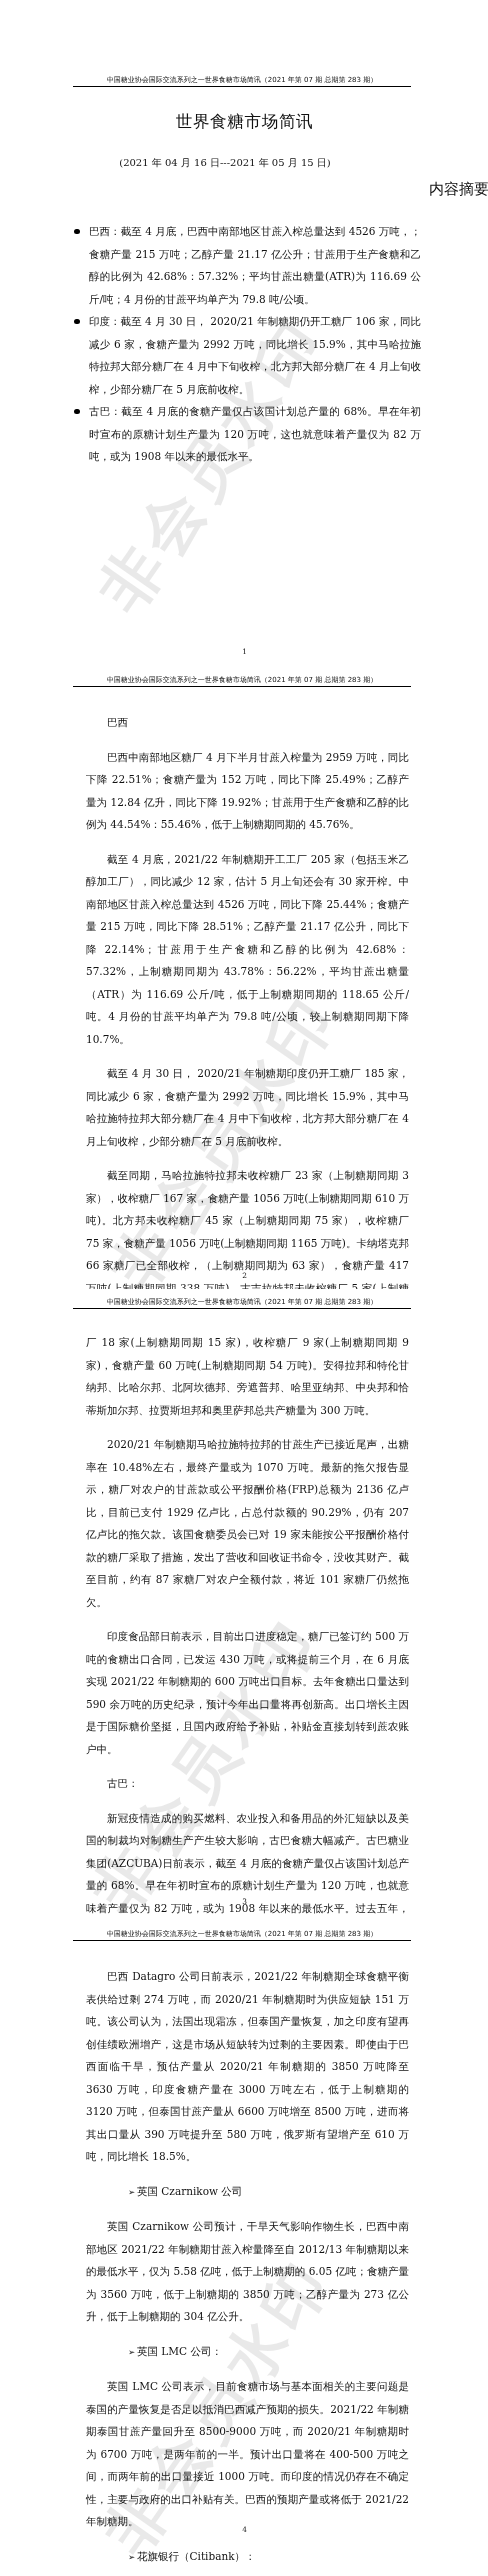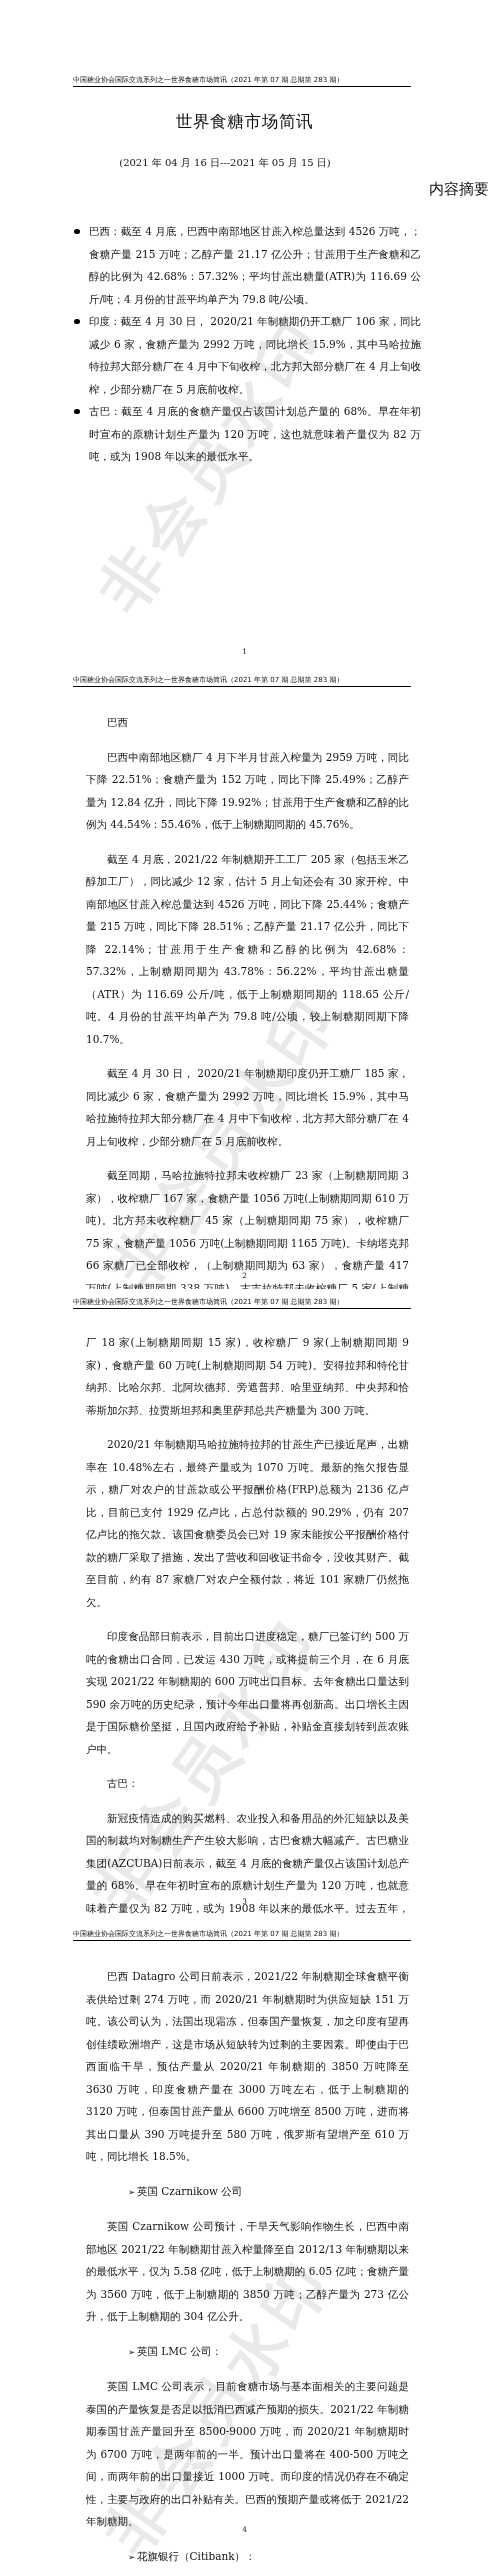--- a/index.html
+++ b/index.html
@@ -1,21 +1,21 @@
 <!DOCTYPE html>
 <html style="font-size:10px"><head>
 <meta charset="utf-8">
 <style>
   html, body { margin: 0; padding: 0; background: #ffffff; }
   body { width: 489px; height: 2576px; position: relative; overflow: hidden;
          font-family: "DejaVu Serif", "Liberation Serif", serif; color: #111; }
   .page { position: absolute; left: 0; width: 489px; overflow: hidden; }
   .hdr { position: absolute; left: 73px; width: 338px; height: 10px;
          border-bottom: 0.8px solid #000; font-family: "DejaVu Sans", "Liberation Sans", sans-serif;
-         font-size: 7px; line-height: 8.6px; display: flex; justify-content: flex-start; color:#111; }
+         font-size: 7px; line-height: 8.6px; display: flex; justify-content: center; color:#111; }
   .hdr span { white-space: nowrap; }
   .pnum { position: absolute; left: 0; width: 489px; text-align: center; font-size: 7.4px; }
   .wm { position: absolute; font-family: "DejaVu Sans", sans-serif; font-size: 62px; font-weight: bold;
         color: rgba(0,0,0,0.085); transform: rotate(-55deg); transform-origin: left top;
         white-space: nowrap; letter-spacing: 6.2px; pointer-events: none; }
   .title { position: absolute; left: 0; width: 489px; text-align: center; font-size: 16.6px; letter-spacing: 0.6px; }
   .subtitle { position: absolute; left: 0; width: 418px; text-align: center; font-size: 10px; padding-left: 16px; }
   .abstract-h { position: absolute; left: 0; width: 489px; text-align: right; font-size: 15px; }
   .text { position: absolute; left: 74px; width: 347px; font-size: 10.5px; line-height: 22.5px;
           text-align: justify; text-justify: inter-ideograph; }

